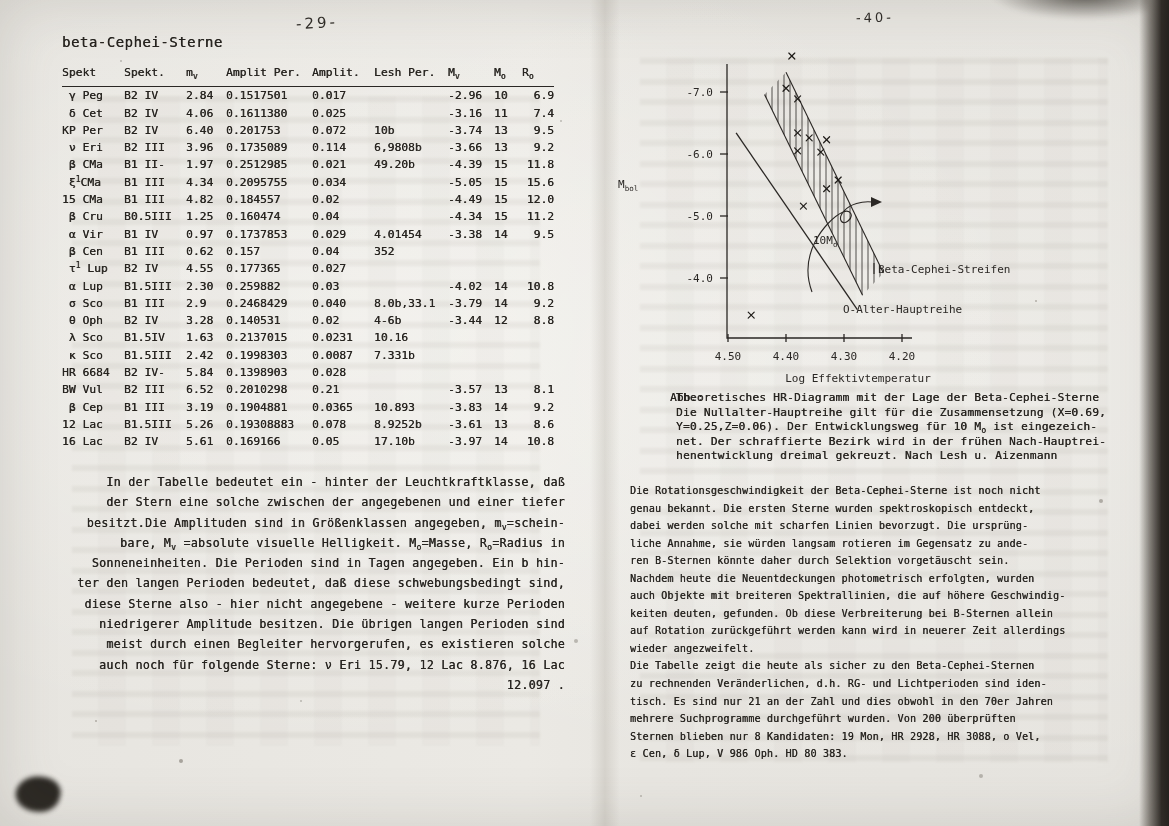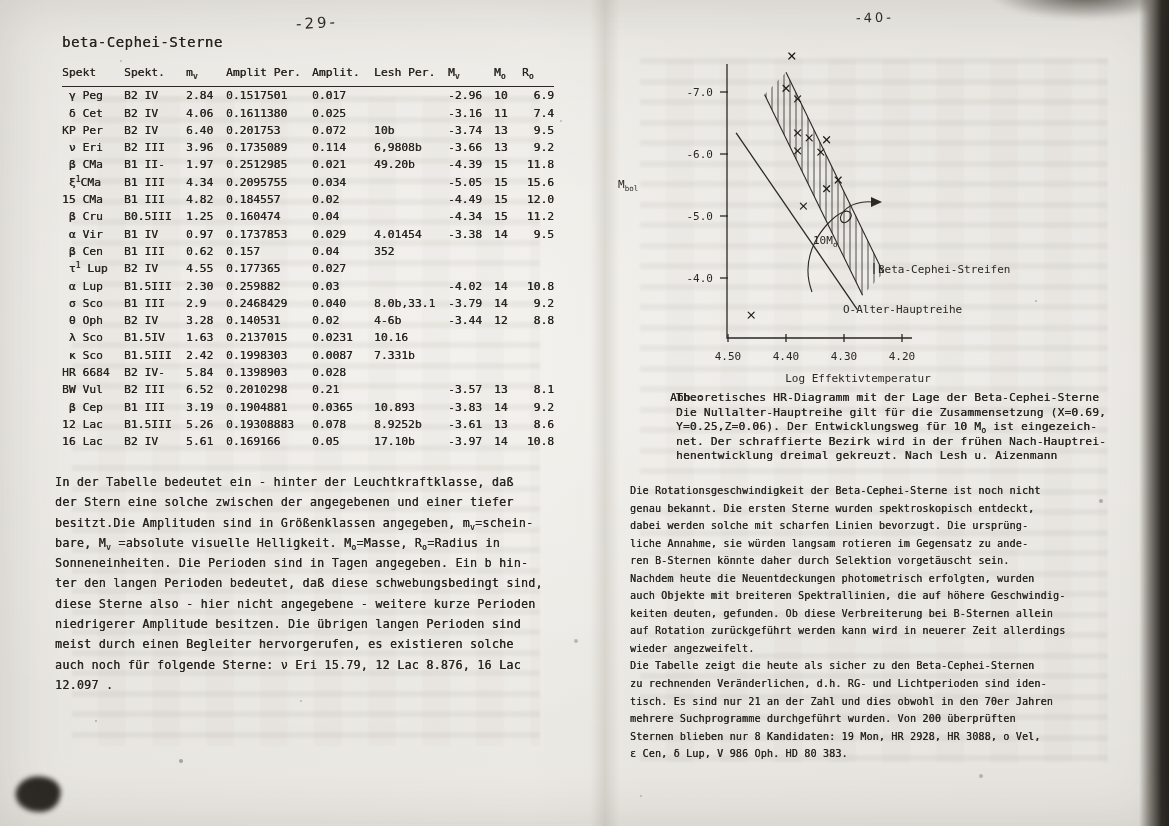--- a/index.html
+++ b/index.html
@@ -40,21 +40,21 @@
   .pagenum-r{position:absolute;left:856px;top:10px;transform:rotate(-1deg);font-size:13px;}
   .doc-title{position:absolute;left:62px;top:34px;font-size:14px;letter-spacing:.5px;}
   table.stars{position:absolute;left:62px;top:64px;border-collapse:collapse;table-layout:fixed;
     font-size:11.3px;line-height:17.3px;white-space:pre;}
   table.stars th{font-weight:normal;text-align:left;padding:0 0 5px 0;
     border-bottom:1.6px solid #2a2724;font-size:11.3px;}
   table.stars td{padding:0;}
   table.stars .ra{text-align:right;}
   sub{font-size:8px;vertical-align:-3px;line-height:0;}
   sup{font-size:8px;vertical-align:4px;line-height:0;}
-  .para{position:absolute;left:55px;top:472px;width:500px;font-size:11.6px;line-height:20.3px;letter-spacing:.3px;}
+  .para{position:absolute;left:65px;top:472px;width:500px;font-size:11.6px;line-height:20.3px;letter-spacing:.3px;text-align:right;}
   .cap-label{position:absolute;left:632px;top:391px;font-size:11.2px;margin-left:38px;}
   .cap-lines{position:absolute;left:676px;top:391px;width:452px;font-size:11.2px;line-height:14.6px;letter-spacing:.2px;}
   .body-r{position:absolute;left:630px;top:482px;width:496px;font-size:10px;line-height:17.55px;letter-spacing:.2px;}
   .chart{position:absolute;left:610px;top:40px;width:420px;height:350px;}
   svg text{font-family:"DejaVu Sans Mono","Liberation Mono",monospace;font-size:11px;fill:#2a2724;}
   svg .ax{stroke:#2a2724;stroke-width:1.3;fill:none;}
   svg .hatch{stroke:#2a2724;stroke-width:.8;}
   svg .bandedge{stroke:#2a2724;stroke-width:1.1;}
   svg .mkx{stroke:#1f1c19;stroke-width:1.2;stroke-linecap:round;}
   svg .track{stroke:#2a2724;stroke-width:1.1;fill:none;}

